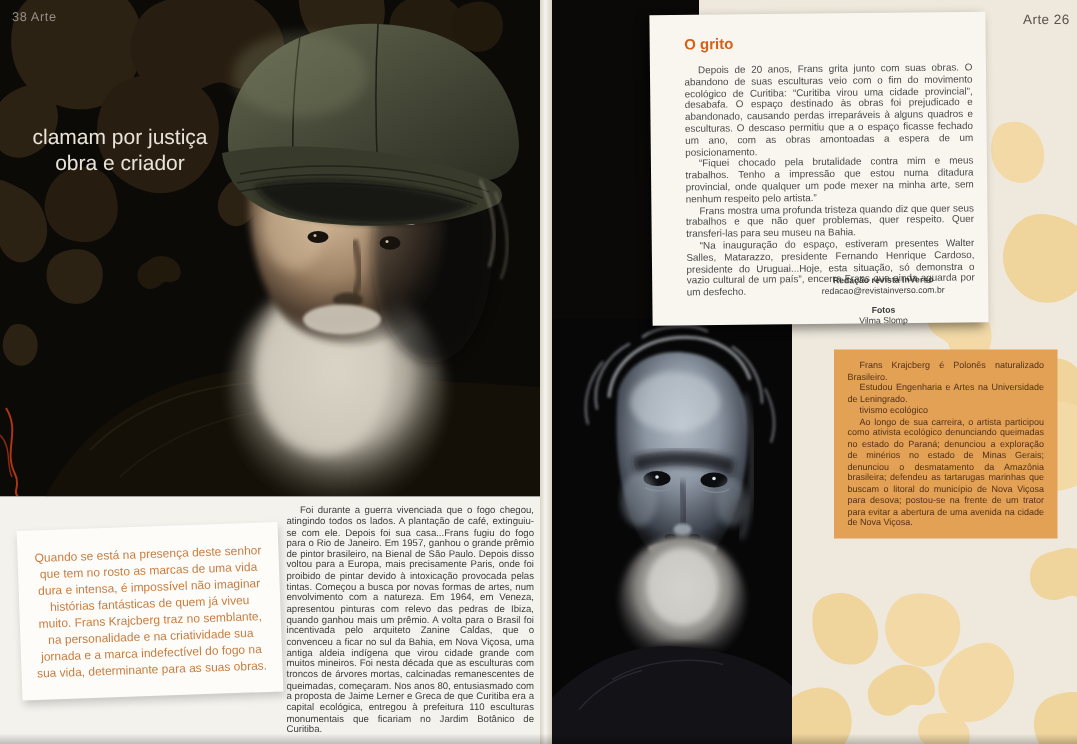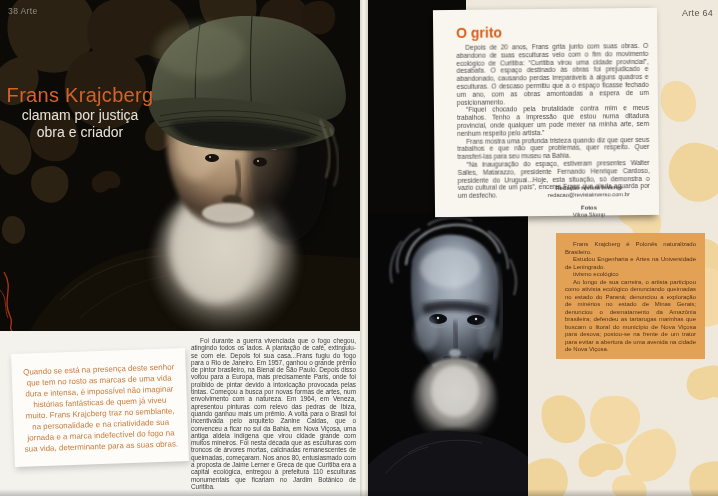--- a/index.html
+++ b/index.html
@@ -31,21 +31,21 @@
 
   
   .right-page{position:absolute;left:368px;top:0;width:350px;height:496px;background:var(--page-cream,#efe9dd);}
   .pebbles-right{position:absolute;left:368px;top:0;width:350px;height:496px;}
   .dark-panel{position:absolute;left:368px;top:0;width:98px;height:496px;background:#0a0908;}
   .portrait2{position:absolute;left:368px;top:213px;width:160px;height:283px;}
   .folio-right{position:absolute;left:682px;top:8px;font-size:9px;color:#57524c;letter-spacing:.3px;}
 
   .note{position:absolute;left:434px;top:9px;width:224px;height:207px;background:var(--note-white,#f9f6f0);
         transform:rotate(-.6deg);box-shadow:-3px 3px 7px rgba(0,0,0,.45);}
-  .note-heading{position:absolute;left:23px;top:15px;font-size:14px;font-weight:bold;
+  .note-heading{position:absolute;left:23px;top:15px;font-size:10px;font-weight:bold;
                 color:var(--heading-orange,#d85f18);margin:0;}
   .note-body{position:absolute;left:23px;top:34px;width:192px;font-size:6.6px;line-height:7.8px;
              color:#4a4a4a;text-align:justify;}
   .note-body p{margin:0;text-indent:9px;}
   .credits{position:absolute;left:88px;top:176px;width:132px;text-align:center;
            font-size:5.8px;line-height:7.4px;color:#3a3a3a;}
   .credit-role{font-weight:bold;}
   .credit-gap{margin-top:5px;}
 
   .bio-box{position:absolute;left:556px;top:233px;width:149px;height:126px;overflow:hidden;
@@ -147,21 +147,20 @@
           <path d="M158,128 C210,118 274,122 318,136" stroke="#22241a" stroke-width="1" fill="none"></path>
           <path d="M170,124 C210,116 270,120 316,136 C300,150 250,152 210,146 C188,142 176,134 170,124 Z" fill="#0e0c08" opacity="0.75" filter="url(#bl2)"></path>
           <path d="M320,120 C330,140 332,160 326,178" stroke="#9b9484" stroke-width="1.5" fill="none" opacity="0.6" filter="url(#bl1)"></path>
           <path d="M330,128 C340,150 340,170 334,186" stroke="#9b9484" stroke-width="1.2" fill="none" opacity="0.5" filter="url(#bl1)"></path>
         </g>
       </svg>
 
       <div class="folio-left">38 Arte</div>
 
       <div class="title-block">
-        <div class="title-main">Frans Krajcberg</div>
         <div class="title-sub">clamam por justiça</div>
         <div class="title-sub">obra e criador</div>
       </div>
     </div>
 
     <div class="white-band"></div>
 
     <div class="quote-box">
       <p class="quote-text">Quando se está na presença deste senhor que tem no rosto as marcas de uma vida dura e intensa, é impossível não imaginar histórias fantásticas de quem já viveu muito. Frans Krajcberg traz no semblante, na personalidade e na criatividade sua jornada e a marca indefectível do fogo na sua vida, determinante para as suas obras.</p>
     </div>
@@ -251,21 +250,21 @@
     <path d="M128,50 C136,80 136,120 126,146" stroke="#aab6c2" stroke-width="2" fill="none" opacity="0.5" filter="url(#pbl2)"></path>
     <path d="M64,152 C76,146 98,146 110,152 C106,162 98,166 87,166 C76,166 68,162 64,152 Z" fill="#d2d0cb" opacity="0.9" filter="url(#pbl1)"></path>
     <ellipse cx="87" cy="188" rx="42" ry="44" fill="url(#beardG2)" filter="url(#pbl2)"></ellipse>
     <ellipse cx="87" cy="178" rx="24" ry="26" fill="#d8d6d0" opacity="0.8" filter="url(#pbl2)"></ellipse>
     <ellipse cx="87" cy="228" rx="30" ry="12" fill="#000000" opacity="0.6" filter="url(#pbl2)"></ellipse>
     <path d="M0,283 L0,252 C24,228 52,216 84,218 C118,220 144,230 160,244 L160,283 Z" fill="#121217"></path>
     <path d="M40,240 C60,228 90,224 114,230" stroke="#3c3c46" stroke-width="1" fill="none" opacity="0.5"></path>
     <path d="M18,260 C30,246 44,238 60,234" stroke="#3c3c46" stroke-width="1" fill="none" opacity="0.5"></path>
   </svg>
 
-  <div class="folio-right">Arte 64</div>
+  <div class="folio-right">Arte 26</div>
 
   <div class="note">
     <h2 class="note-heading">O grito</h2>
     <div class="note-body">
       <p>Depois de 20 anos, Frans grita junto com suas obras. O abandono de suas esculturas veio com o fim do movimento ecológico de Curitiba: “Curitiba virou uma cidade provincial”, desabafa. O espaço destinado às obras foi prejudicado e abandonado, causando perdas irreparáveis à alguns quadros e esculturas. O descaso permitiu que a o espaço ficasse fechado um ano, com as obras amontoadas a espera de um posicionamento.</p>
       <p>“Fiquei chocado pela brutalidade contra mim e meus trabalhos. Tenho a impressão que estou numa ditadura provincial, onde qualquer um pode mexer na minha arte, sem nenhum respeito pelo artista.”</p>
       <p>Frans mostra uma profunda tristeza quando diz que quer seus trabalhos e que não quer problemas, quer respeito. Quer transferi-las para seu museu na Bahia.</p>
       <p>“Na inauguração do espaço, estiveram presentes Walter Salles, Matarazzo, presidente Fernando Henrique Cardoso, presidente do Uruguai...Hoje, esta situação, só demonstra o vazio cultural de um país”, encerra Frans que ainda aguarda por um desfecho.</p>
     </div>
     <div class="credits">

